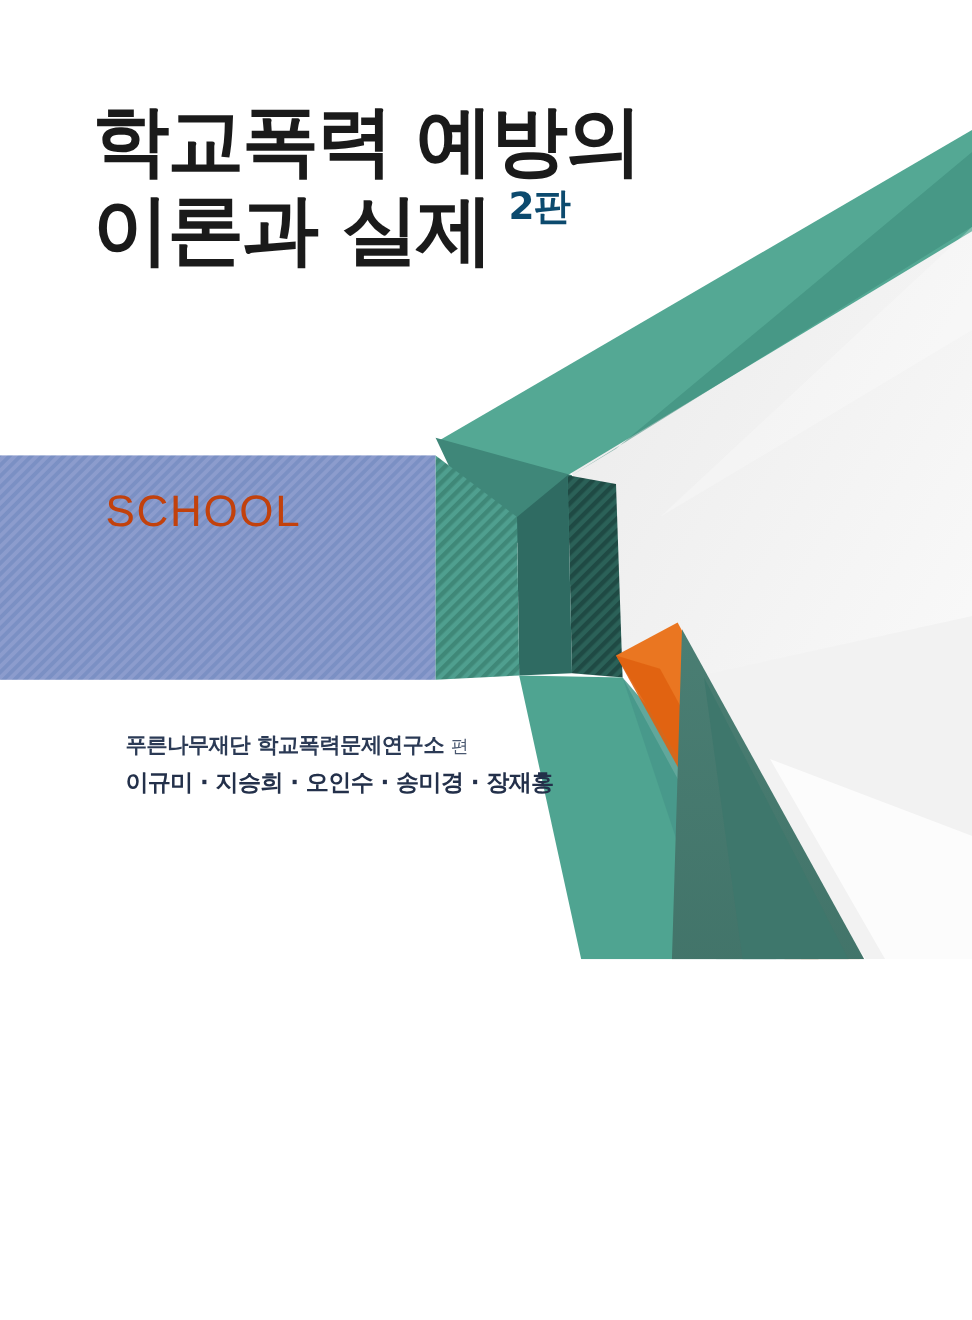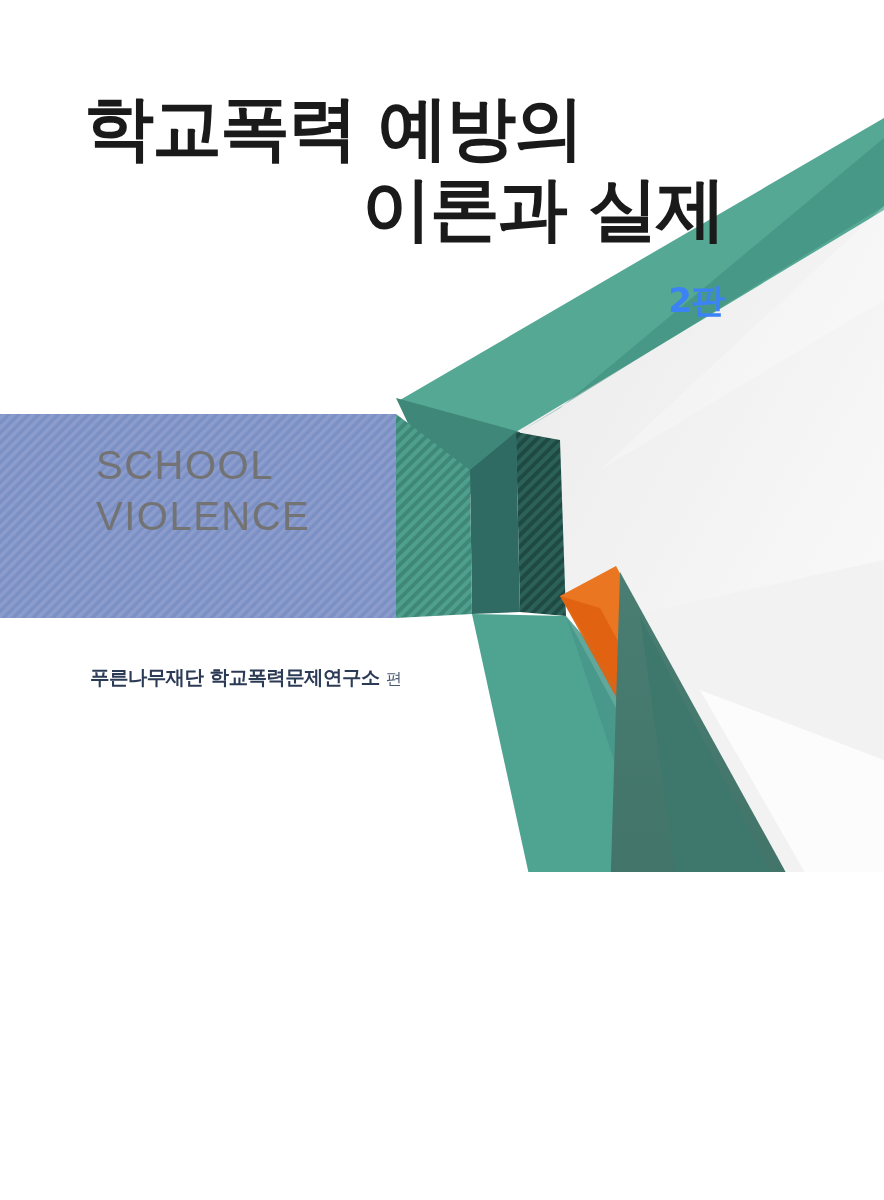--- a/index.html
+++ b/index.html
@@ -37,63 +37,63 @@
     font-family: "DejaVu Sans", "Liberation Sans", sans-serif;
     font-weight: bold;
     font-size: 70px;
     line-height: 1.15;
     letter-spacing: -2px;
     color: #1a1a1a;
     white-space: nowrap;
   }
   .title-line-2 {
     display: flex;
-    align-items: flex-end;
-    gap: 32px;
-    flex-direction: column;
+    align-items: flex-start;
+    gap: 16px;
   }
   .edition {
     font-family: "DejaVu Sans", "Liberation Sans", sans-serif;
     font-weight: bold;
     font-size: 34px;
-    color: #3b82f6;
+    color: #0c4a6e;
     letter-spacing: -1px;
     padding-bottom: 10px;
     white-space: nowrap;
   }
 
   
   .en-band-text {
     position: absolute;
     left: 96px;
     top: 440px;
     font-family: "Liberation Sans", sans-serif;
     font-weight: 300;
     font-size: 40px;
     line-height: 1.28;
     letter-spacing: 1.5px;
-    color: #737373;
+    color: #c2410c;
   }
   .en-band-text div { white-space: nowrap; }
 
   
   .authors {
     position: absolute;
     left: 90px;
     top: 662px;
     width: 420px;
   }
   .author-line {
     font-family: "DejaVu Sans", "Liberation Sans", sans-serif;
     font-weight: bold;
     font-size: 21px;
     line-height: 1.62;
     color: #23304a;
     letter-spacing: -0.6px;
     white-space: nowrap;
+    margin-left: 24px;
   }
   .author-line.org {
     font-size: 19.5px;
     color: #2b3a55;
   }
   .author-line .suffix {
     font-weight: normal;
     font-size: 16px;
     color: #4a5870;
   }
@@ -174,25 +174,25 @@
   <div class="title-block">
     <div class="title-line">학교폭력 예방의</div>
     <div class="title-line title-line-2">
       <span>이론과 실제</span>
       <span class="edition">2판</span>
     </div>
   </div>
 
   <div class="en-band-text">
     <div>SCHOOL</div>
-    <div>VIOLENCE</div>
   </div>
 
   <div class="authors">
     <div class="author-line org">
       <span>푸른나무재단 학교폭력문제연구소</span>
       <span class="suffix">편</span>
     </div>
+    <div class="author-line">이규미 · 지승희 · 오인수 · 송미경 · 장재홍</div>
   </div>
 
   <div class="publisher">학지사</div>
 
 </div>
 
 </body></html>

